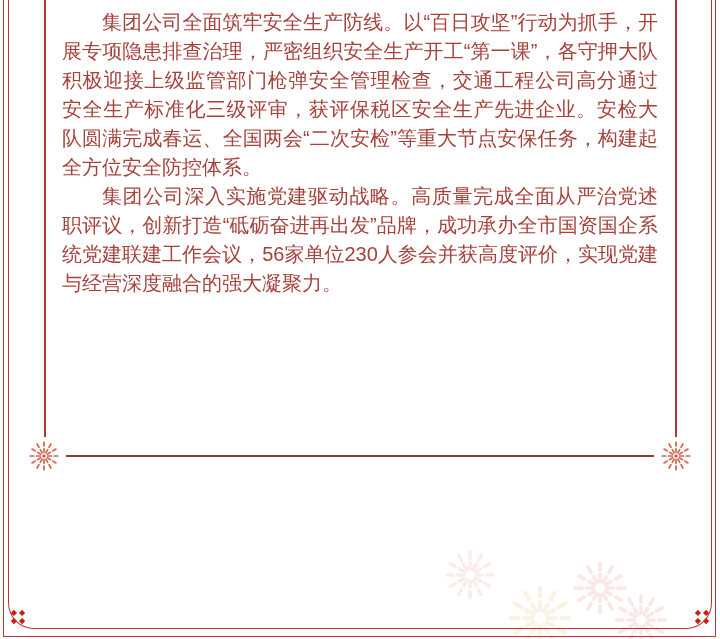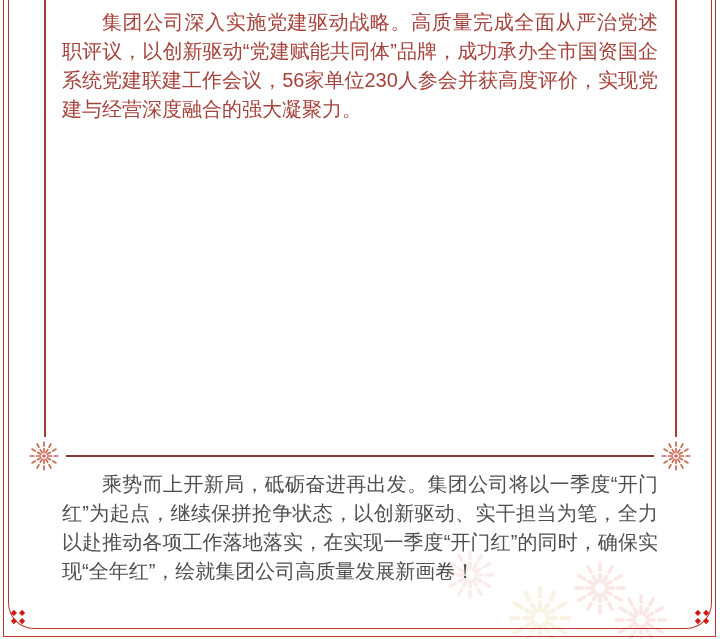--- a/index.html
+++ b/index.html
@@ -206,20 +206,18 @@
   <svg class="clover right" viewBox="0 0 16 16">
     <g fill="var(--ornament-red)">
       <rect x="1.7" y="1.7" width="4.4" height="4.4" transform="rotate(45 3.9 3.9)"></rect>
       <rect x="9.9" y="1.7" width="4.4" height="4.4" transform="rotate(45 12.1 3.9)"></rect>
       <rect x="1.7" y="9.9" width="4.4" height="4.4" transform="rotate(45 3.9 12.1)"></rect>
       <rect x="9.9" y="9.9" width="4.4" height="4.4" transform="rotate(45 12.1 12.1)"></rect>
     </g>
   </svg>
 
   <div class="content">
-    <p>集团公司深入实施党建驱动战略。高质量完成全面从严治党述职评议，以创新驱动“党建赋能共同体”品牌，成功承办全市国资国企系统党建联建工作会议，56家单位230人参会并获高度评价，实现党建与经营深度融合的强大凝聚力。</p>
+    <p>集团公司全面筑牢安全生产防线。以“百日攻坚”行动为抓手，开展专项隐患排查治理，严密组织安全生产开工“第一课”，各守押大队积极迎接上级监管部门枪弹安全管理检查，交通工程公司高分通过安全生产标准化三级评审，获评保税区安全生产先进企业。安检大队圆满完成春运、全国两会“二次安检”等重大节点安保任务，构建起全方位安全防控体系。</p>
+    <p>集团公司深入实施党建驱动战略。高质量完成全面从严治党述职评议，创新打造“砥砺奋进再出发”品牌，成功承办全市国资国企系统党建联建工作会议，56家单位230人参会并获高度评价，实现党建与经营深度融合的强大凝聚力。</p>
   </div>
 
-  <div class="closing-wrap">
-    <p>乘势而上开新局，砥砺奋进再出发。集团公司将以一季度“开门红”为起点，继续保拼抢争状态，以创新驱动、实干担当为笔，全力以赴推动各项工作落地落实，在实现一季度“开门红”的同时，确保实现“全年红”，绘就集团公司高质量发展新画卷！</p>
-  </div>
 
 </div>
 
 </body></html>

